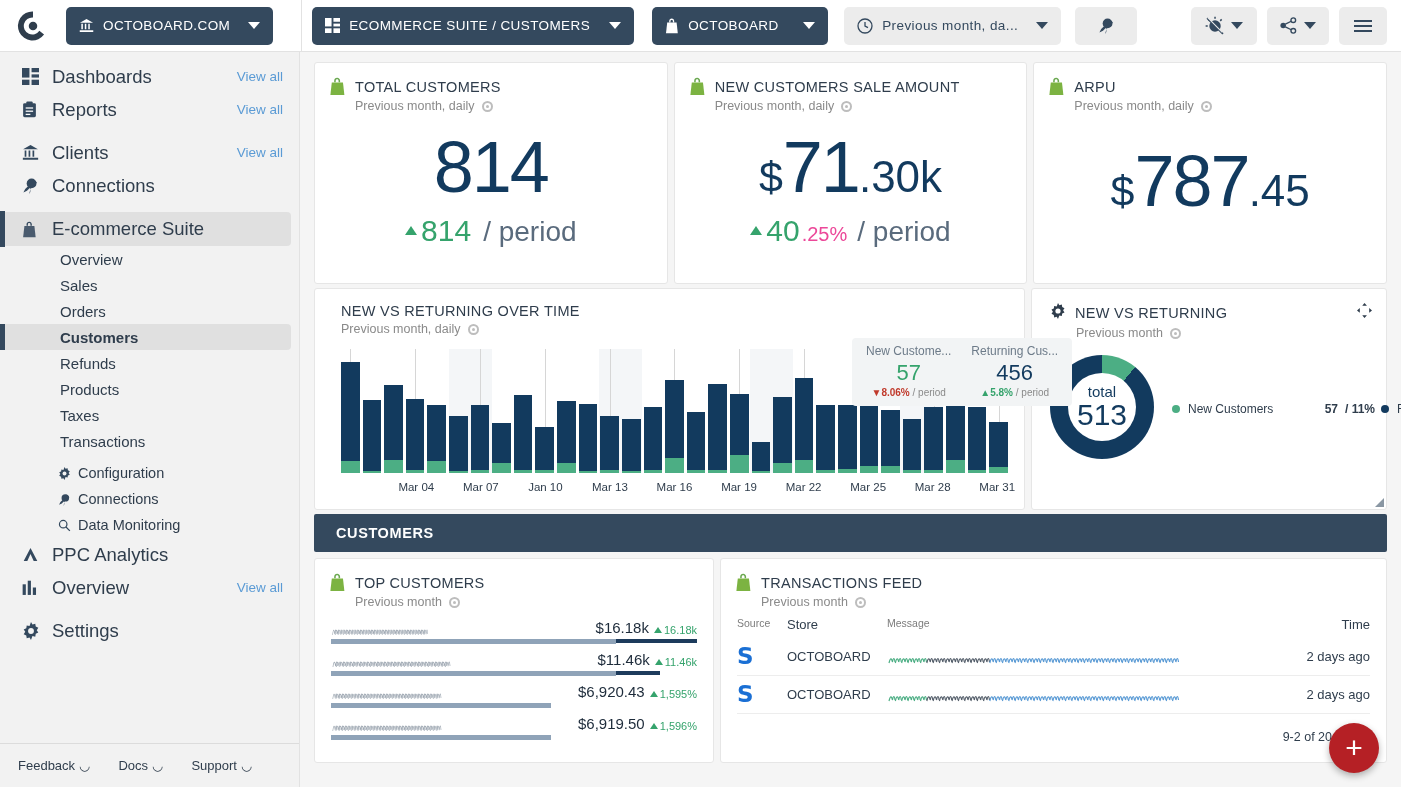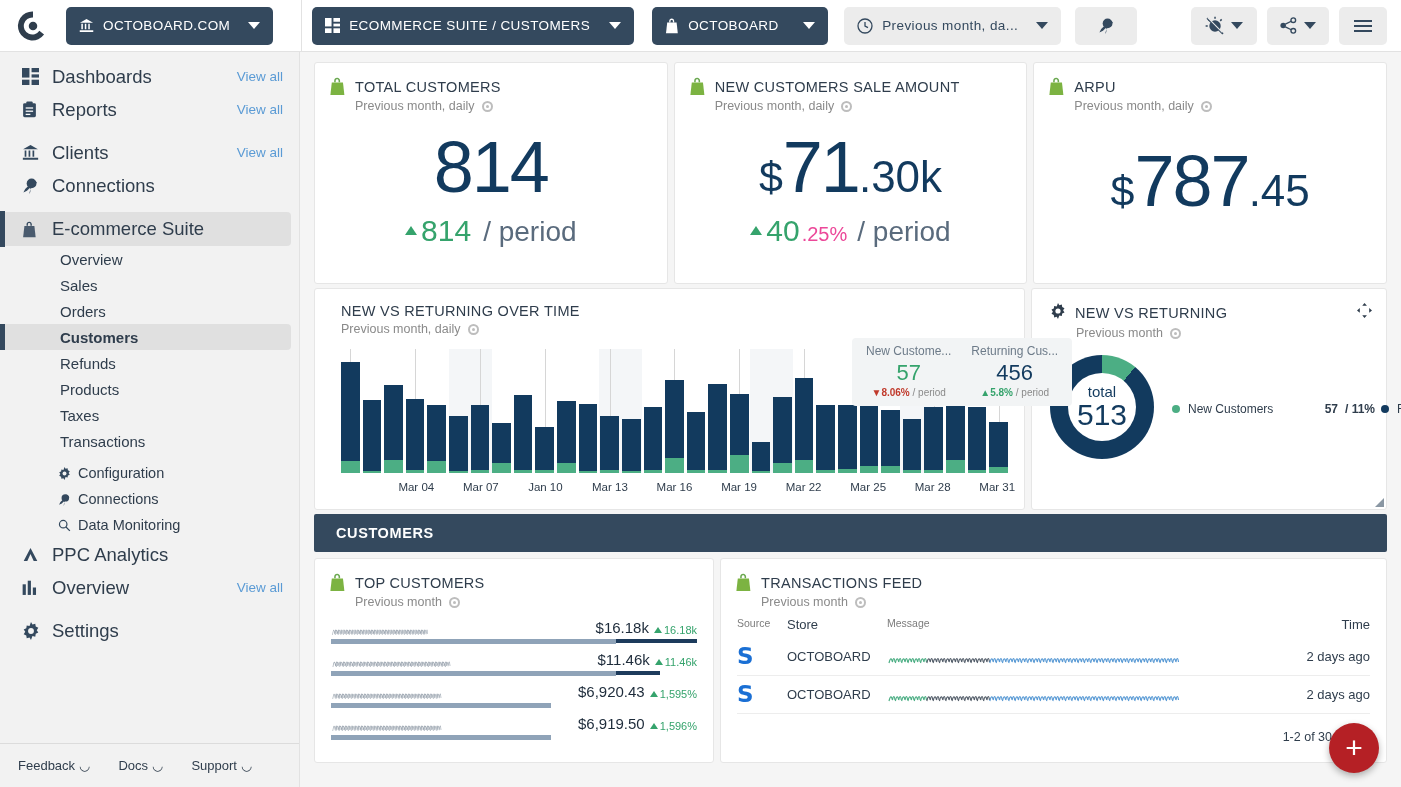--- a/index.html
+++ b/index.html
@@ -1127,21 +1127,21 @@
                           <path d="M285.5 10 q2 -8 3.4 -1 q1.6 -7 2.6 0" stroke="#5b9bd5"></path>
                         </g>
                       </svg></span>
                   </span>
                   <span class="c-time">2 days ago</span>
                 </div>
               </div>
           </div>
 
           <div class="pager">
-            <span class="cnt">1-2 of 30</span>
+            <span class="cnt">9-2 of 20</span>
             <span class="pgbtn">❮</span>
           </div>
         </div>
       </div>
 
       <div class="fab">
         <span>+</span>
       </div>
     </div>
   </div>

